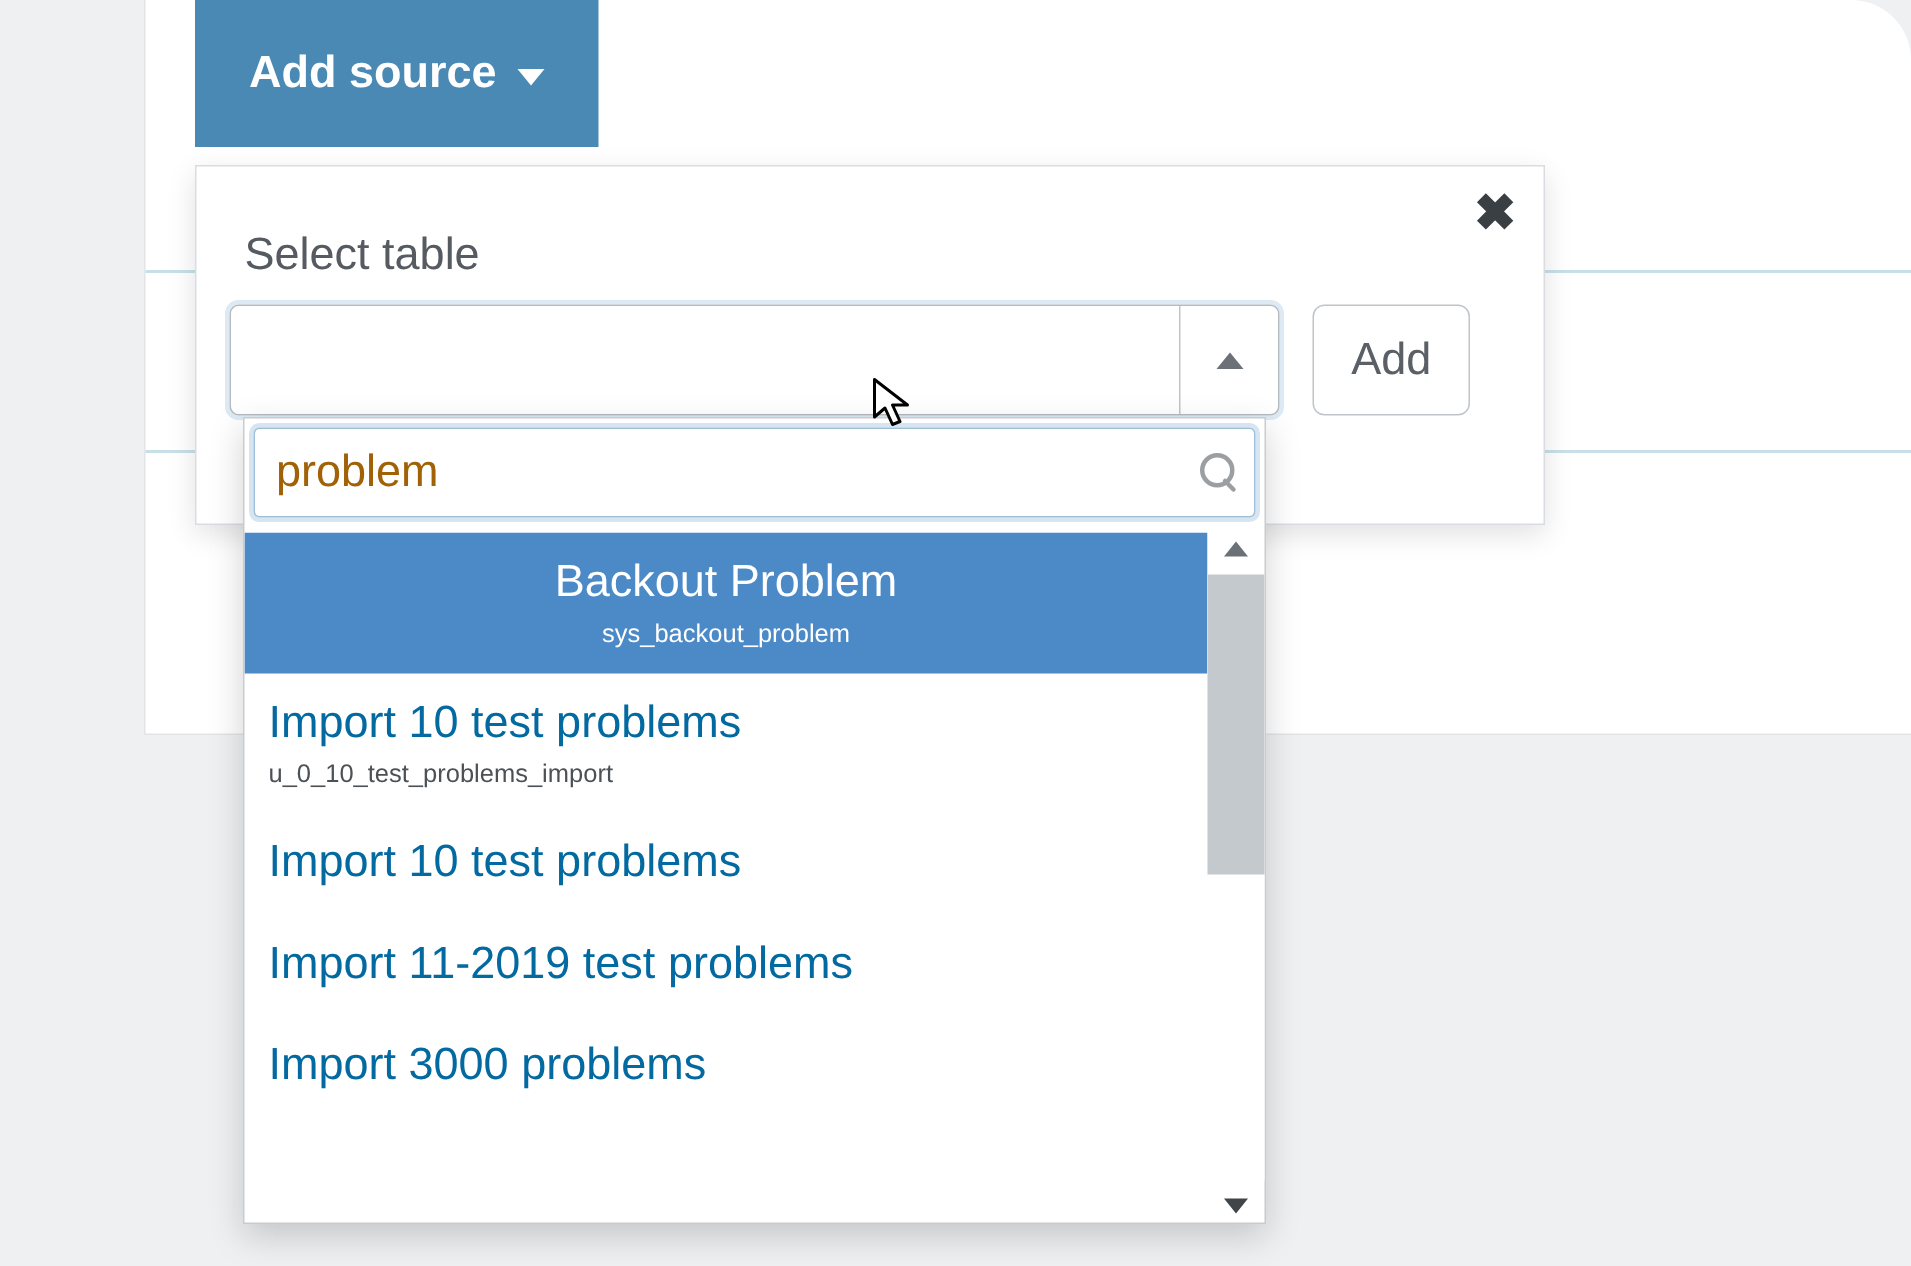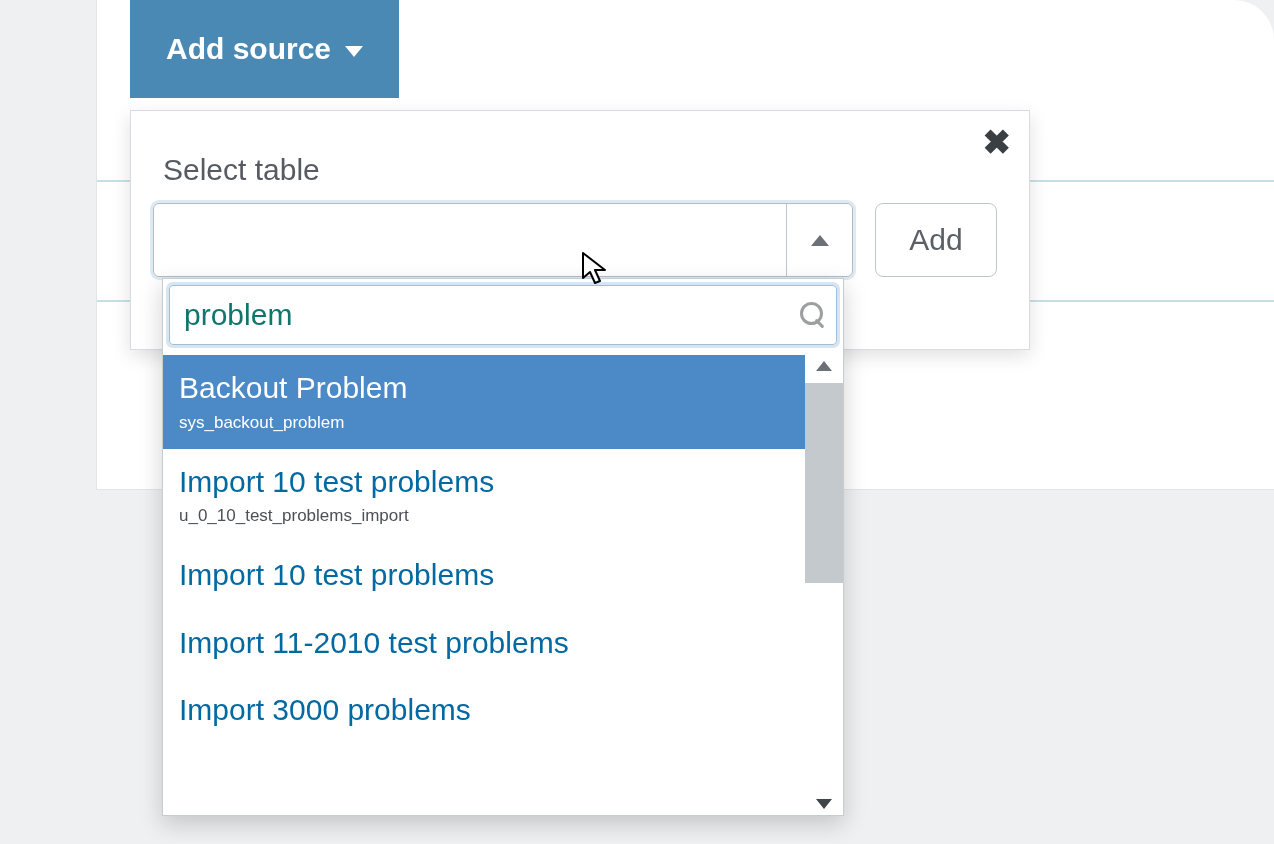--- a/index.html
+++ b/index.html
@@ -117,21 +117,21 @@
     width: 0; height: 0;
     border-left: 9px solid transparent;
     border-right: 9px solid transparent;
     border-bottom: 11px solid #6b7177;
   }
 
   .add-btn {
     position: absolute;
     left: 744px;
     top: 92px;
-    width: 122px;
+    width: 105px;
     height: 74px;
     background: #ffffff;
     border: 1px solid #c0c5cb;
     border-radius: 8px;
     font-size: 30px;
     color: #5a6066;
     cursor: pointer;
   }
 
   .dropdown {
@@ -154,21 +154,21 @@
     display: flex;
     align-items: center;
     padding: 0 10px 0 14px;
     gap: 10px;
   }
   .dd-search input {
     flex: 1 1 auto;
     border: none;
     outline: none;
     font-size: 30px;
-    color: #0f766e;
+    color: #a16207;
     background: transparent;
   }
   .dd-search .mag {
     width: 26px; height: 26px;
     position: relative;
     opacity: 0.55;
   }
   .dd-search .mag::before {
     content: "";
     position: absolute;
@@ -208,20 +208,21 @@
     font-size: 17px;
     color: #4c5156;
     margin-top: 6px;
   }
   .dd-item.selected {
     background: #4b89c7;
   }
   .dd-item.selected .line1,
   .dd-item.selected .line2 {
     color: #ffffff;
+    text-align: center;
   }
 
   .dd-scroll {
     width: 38px;
     display: flex;
     flex-direction: column;
     align-items: center;
     position: relative;
   }
   .dd-scroll .arrow {
@@ -304,21 +305,21 @@
           <div class="line2">sys_backout_problem</div>
         </div>
         <div class="dd-item">
           <div class="line1">Import 10 test problems</div>
           <div class="line2">u_0_10_test_problems_import</div>
         </div>
         <div class="dd-item">
           <div class="line1">Import 10 test problems</div>
         </div>
         <div class="dd-item">
-          <div class="line1">Import 11-2010 test problems</div>
+          <div class="line1">Import 11-2019 test problems</div>
         </div>
         <div class="dd-item last">
           <div class="line1">Import 3000 problems</div>
 
         </div>
       </div>
       <div class="dd-scroll">
         <span class="arrow up"></span>
         <div class="track"></div>
         <div class="thumb"></div>

